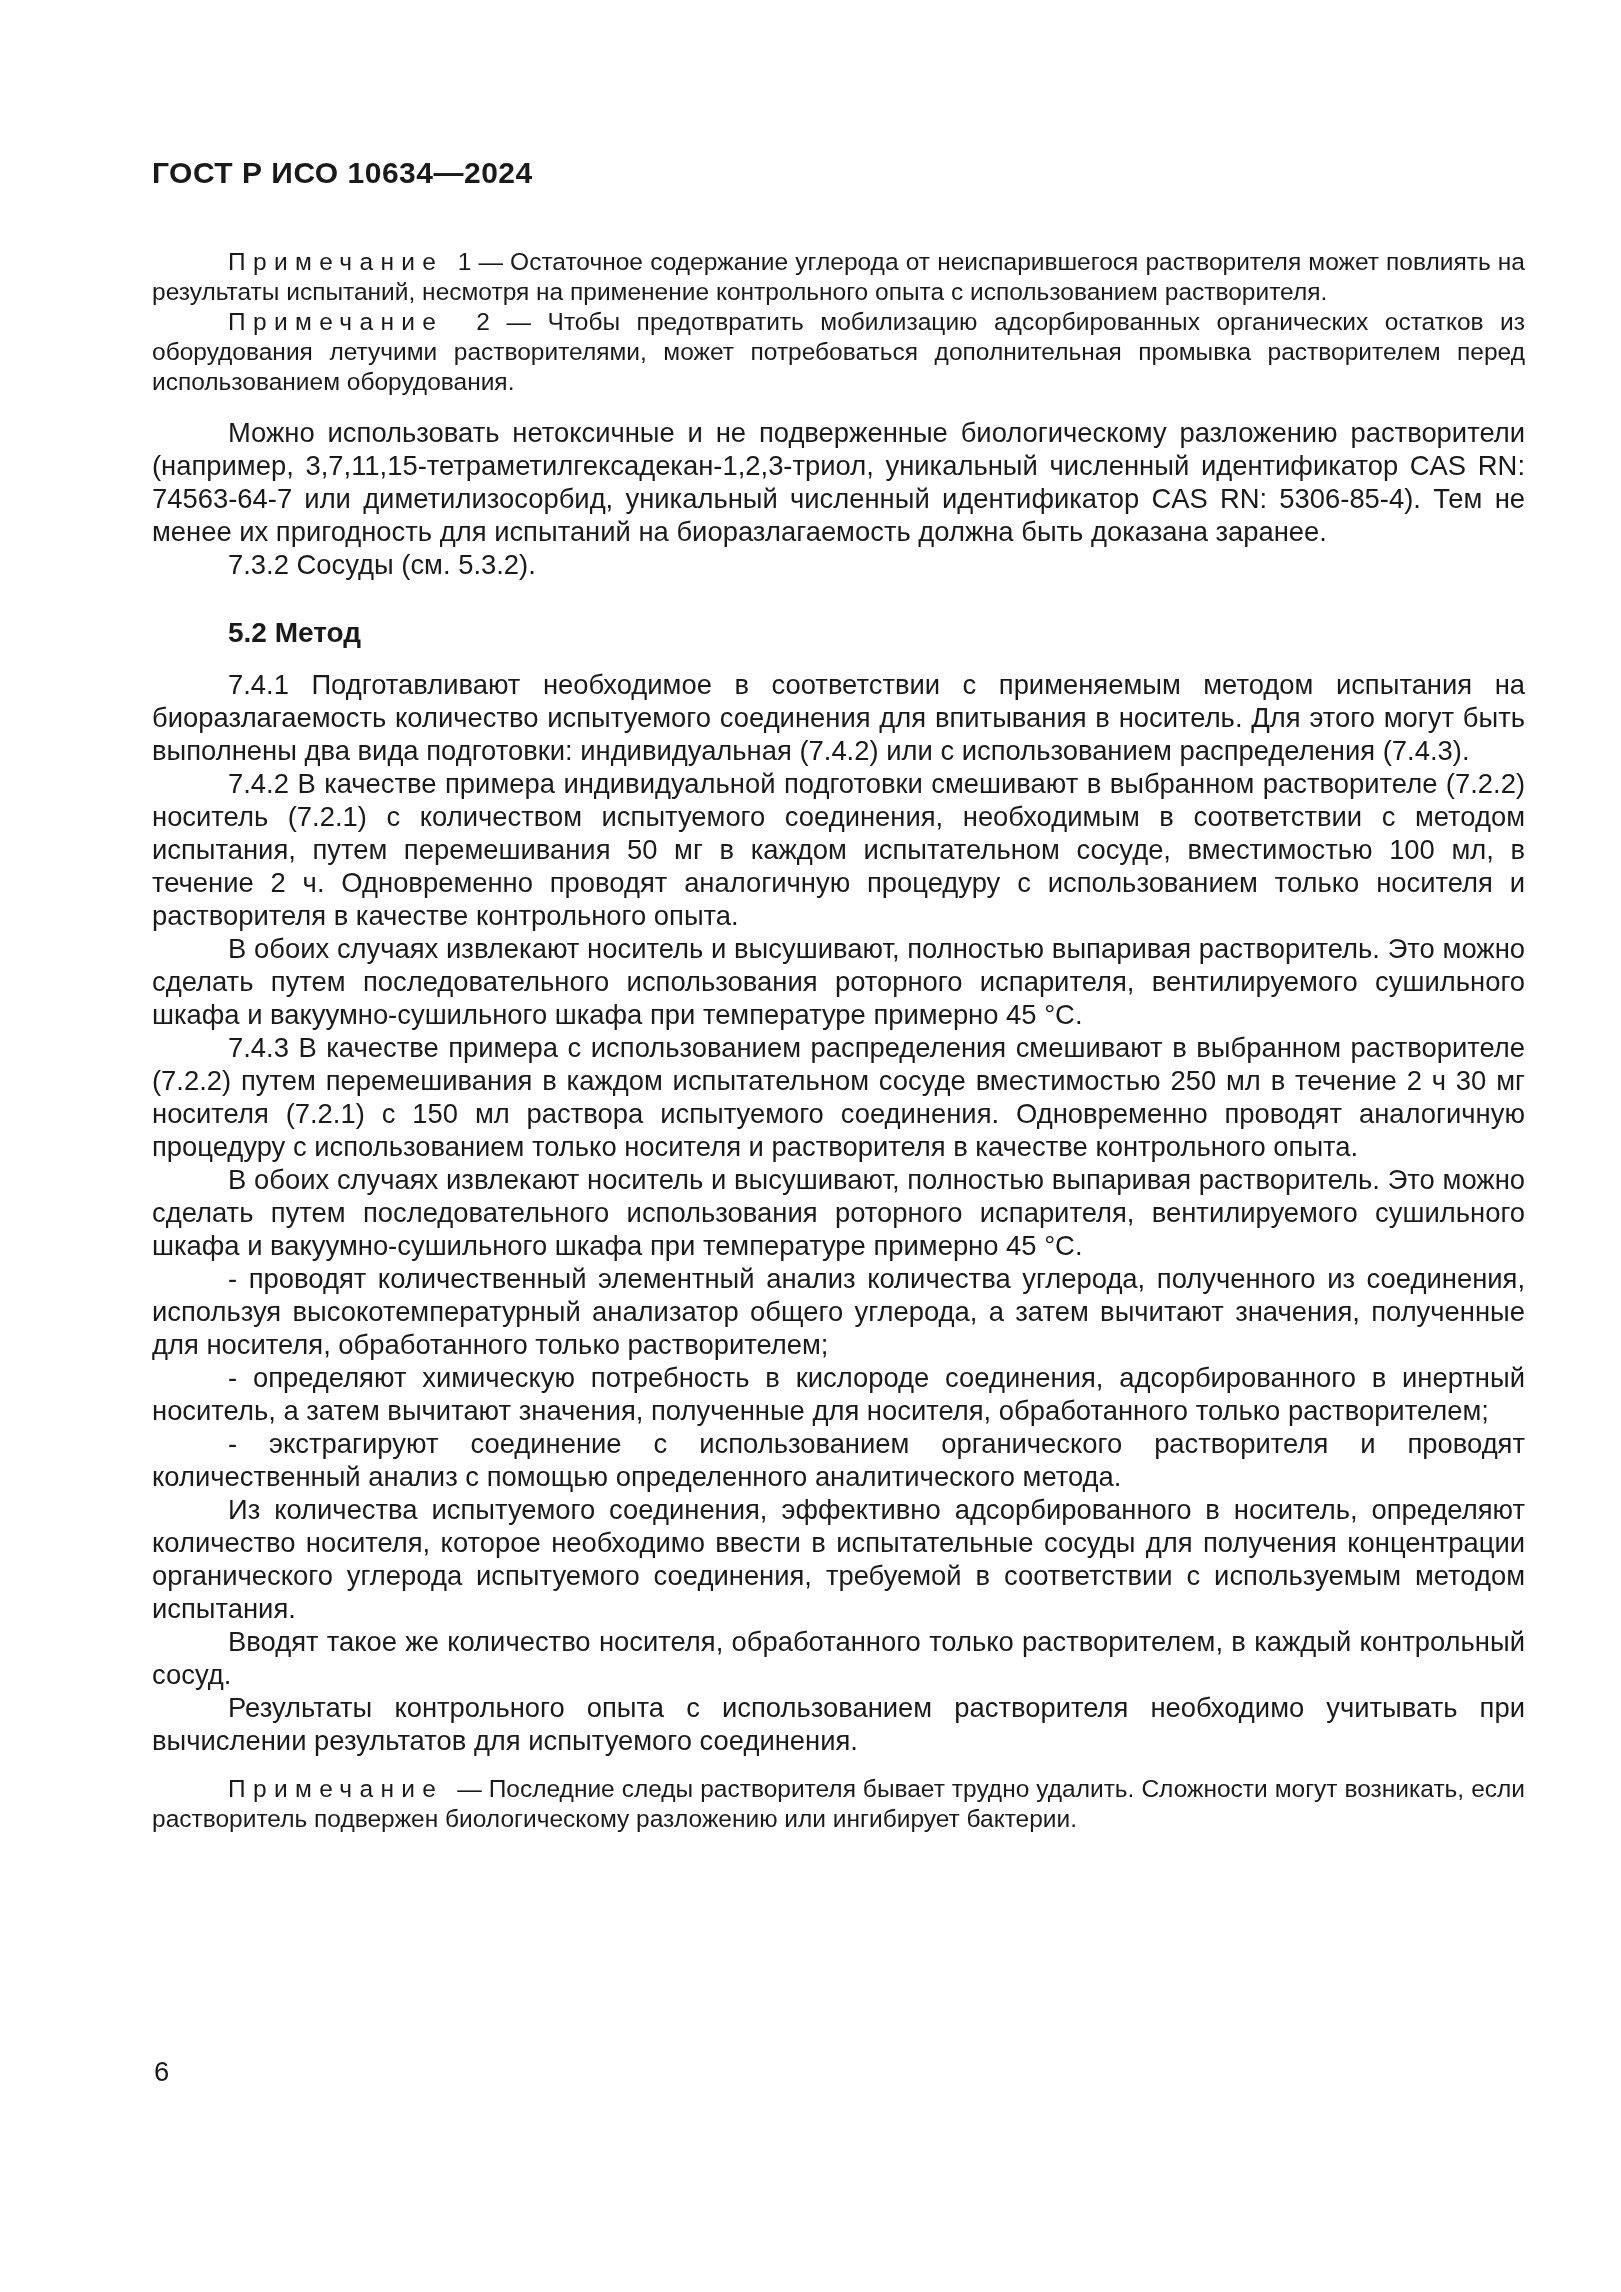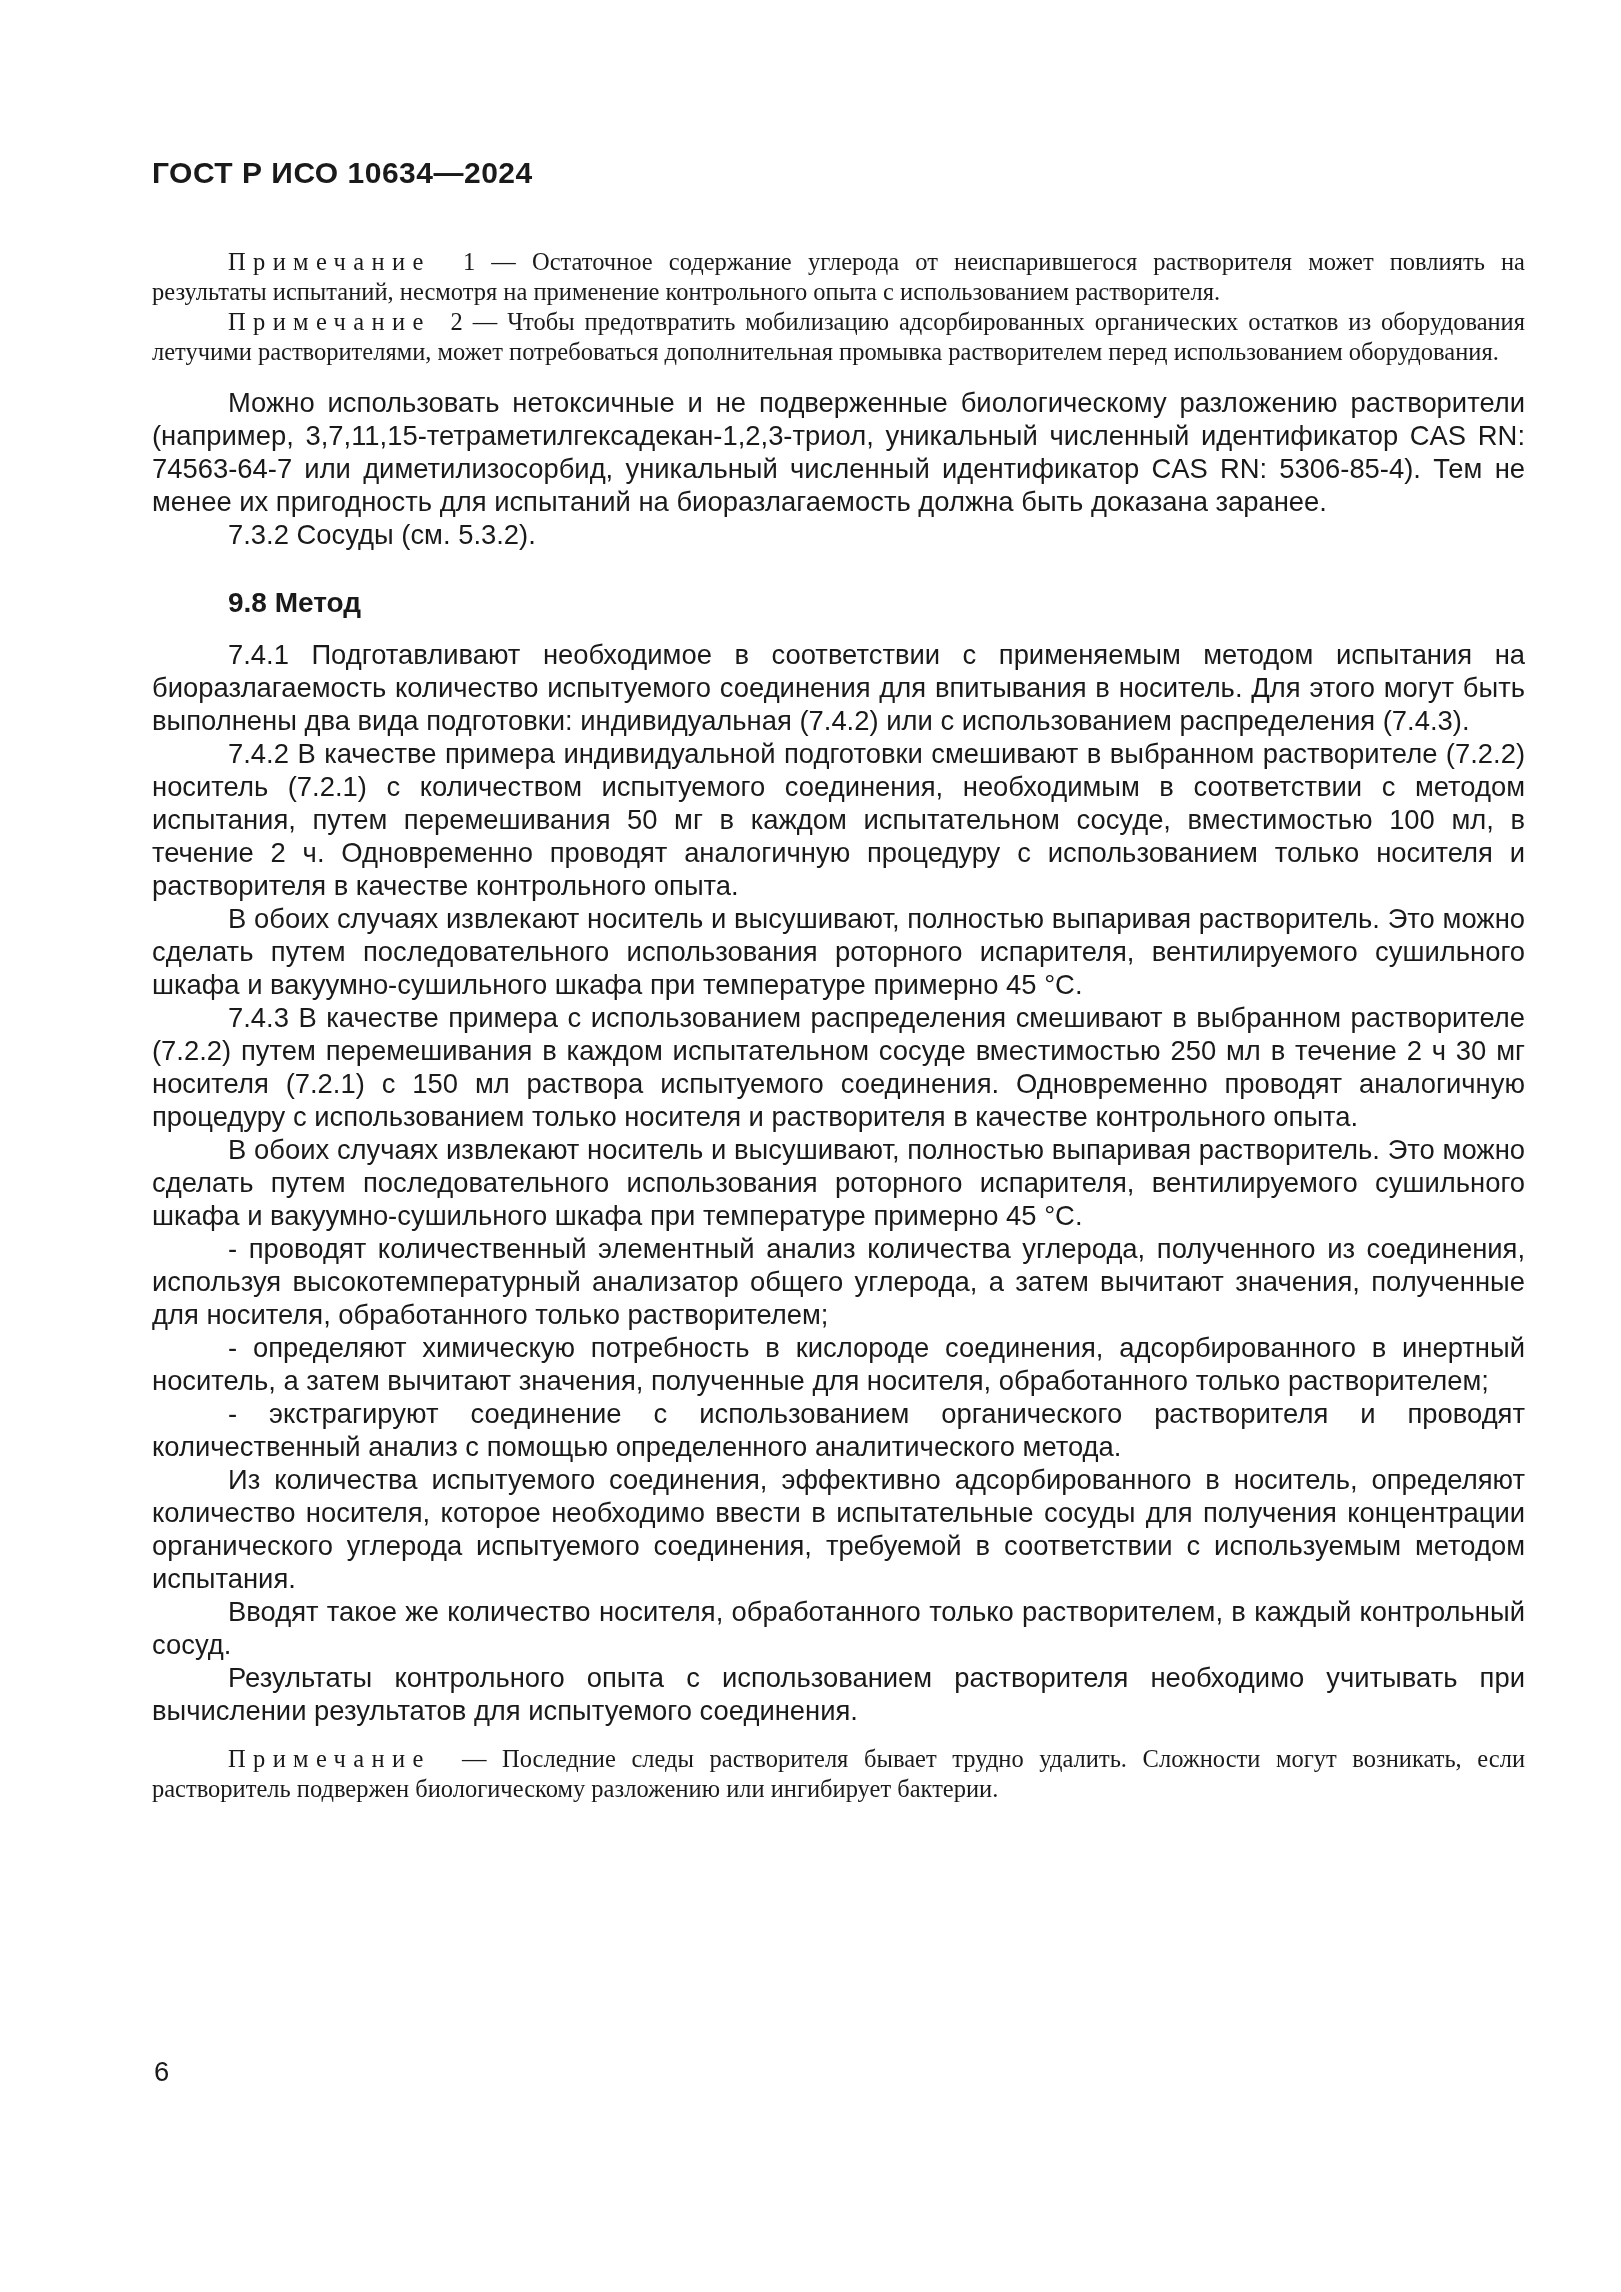--- a/index.html
+++ b/index.html
@@ -33,21 +33,20 @@
     text-align: justify;
     text-indent: 76px;
     margin: 0;
   }
   .note {
     font-size: 24.5px;
     line-height: 30px;
     text-align: justify;
     text-indent: 76px;
     margin: 0;
-    font-family: Liberation Serif, serif;
   }
   .note-label {
     letter-spacing: 0.30em;
   }
   .notes-block {
     margin-top: 14.7px;
     margin-bottom: 18.6px;
   }
   .heading {
     font-size: 28px;
@@ -82,21 +81,21 @@
       <p class="note"><span class="note-label">Примечание</span>&nbsp;&nbsp;<span>1</span> <span>— Остаточное содержание углерода от неиспарившегося растворителя может повлиять на результаты испытаний, несмотря на применение контрольного опыта с использованием растворителя.</span></p>
       <p class="note"><span class="note-label">Примечание</span>&nbsp;&nbsp;<span>2</span> <span>— Чтобы предотвратить мобилизацию адсорбированных органических остатков из оборудования летучими растворителями, может потребоваться дополнительная промывка растворителем перед использованием оборудования.</span></p>
     </div>
 
     <p class="p">Можно использовать нетоксичные и не подверженные биологическому разложению растворители (например, 3,7,11,15-тетраметилгексадекан-1,2,3-триол, уникальный численный идентификатор CAS RN: 74563-64-7 или диметилизосорбид, уникальный численный идентификатор CAS RN: 5306-85-4). Тем не менее их пригодность для испытаний на биоразлагаемость должна быть доказана заранее.</p>
 
 
 
     <p class="p">7.3.2 Сосуды (см. 5.3.2).</p>
 
-    <div class="heading">9.8 Метод</div>
+    <div class="heading">5.2 Метод</div>
 
     <p class="p">7.4.1 Подготавливают необходимое в соответствии с применяемым методом испытания на биоразлагаемость количество испытуемого соединения для впитывания в носитель. Для этого могут быть выполнены два вида подготовки: индивидуальная (7.4.2) или с использованием распределения (7.4.3).</p>
 
     <p class="p">7.4.2 В качестве примера индивидуальной подготовки смешивают в выбранном растворителе (7.2.2) носитель (7.2.1) с количеством испытуемого соединения, необходимым в соответствии с методом испытания, путем перемешивания 50 мг в каждом испытательном сосуде, вместимостью 100 мл, в течение 2 ч. Одновременно проводят аналогичную процедуру с использованием только носителя и растворителя в качестве контрольного опыта.</p>
 
     <p class="p">В обоих случаях извлекают носитель и высушивают, полностью выпаривая растворитель. Это можно сделать путем последовательного использования роторного испарителя, вентилируемого сушильного шкафа и вакуумно-сушильного шкафа при температуре примерно 45 °С.</p>
 
     <p class="p">7.4.3 В качестве примера с использованием распределения смешивают в выбранном растворителе (7.2.2) путем перемешивания в каждом испытательном сосуде вместимостью 250 мл в течение 2 ч 30 мг носителя (7.2.1) с 150 мл раствора испытуемого соединения. Одновременно проводят аналогичную процедуру с использованием только носителя и растворителя в качестве контрольного опыта.</p>
 
     <p class="p">В обоих случаях извлекают носитель и высушивают, полностью выпаривая растворитель. Это можно сделать путем последовательного использования роторного испарителя, вентилируемого сушильного шкафа и вакуумно-сушильного шкафа при температуре примерно 45 °С.</p>

